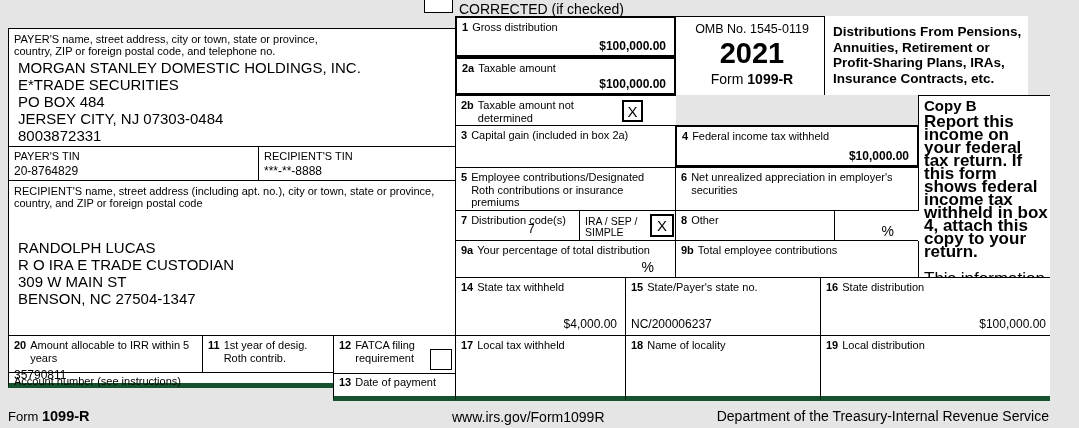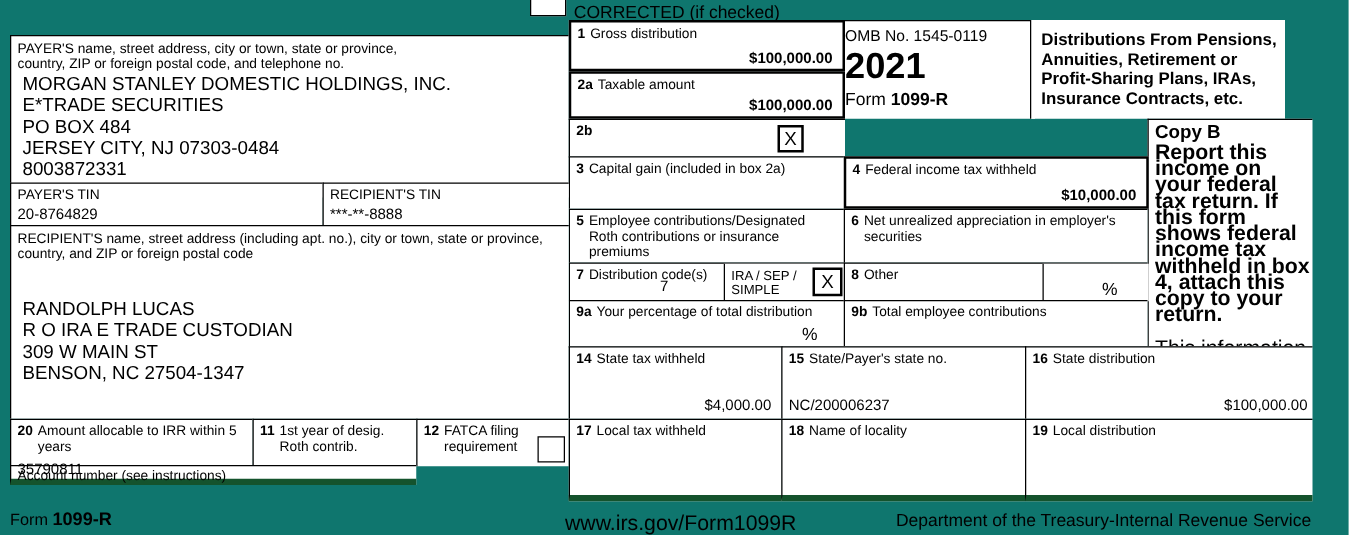--- a/index.html
+++ b/index.html
@@ -1,37 +1,37 @@
 <!DOCTYPE html>
 <html><head>
 <meta charset="utf-8">
 <style>
   html,body{margin:0;padding:0;background:#fff;}
-  #form{position:relative;width:1079px;height:428px;background:#0f766e;
+  #form{position:relative;width:1079px;height:428px;background:#e5e5e5;
         font-family:"Liberation Sans", sans-serif;color:#000;overflow:hidden;}
   .cell{position:absolute;box-sizing:border-box;background:#fff;}
   .bt{border-top:1px solid #000;} .bl{border-left:1px solid #000;}
   .bb{border-bottom:5px solid #14532d;}
   .bold-box{border:2px solid #000;z-index:2;}
   .lbl{display:flex;gap:4px;font-size:11px;line-height:12.5px;padding:3px 2px 0 5px;}
   .lbl .num{font-weight:bold;flex:0 0 auto;}
   .small-lbl{font-size:11px;line-height:12px;white-space:nowrap;padding-left:5px;}
   .pad-top{padding-top:4px;}
   .addr{position:absolute;left:9px;font-size:15px;line-height:17px;white-space:nowrap;}
   .val{position:absolute;font-size:12px;white-space:nowrap;text-align:center;}
   .money{font-weight:bold;}
   .checkbox{position:absolute;box-sizing:border-box;border:1px solid #000;background:#fff;
             display:flex;align-items:center;justify-content:center;font-size:15px;line-height:1;}
   .checkbox.heavy{border-width:2px;}
   .pct{position:absolute;font-size:14px;}
   .title-line{font-weight:bold;font-size:13.5px;line-height:15.5px;white-space:nowrap;}
   .copyb-head{font-weight:bold;font-size:15px;line-height:16px;padding:2px 0 0 5px;}
   .copyb-para{font-weight:bold;font-size:17px;line-height:13px;padding:1px 2px 0 5px;width:124px;}
   .copyb-para2{font-weight:normal;margin-top:13px;}
-  .footer-text{position:absolute;font-size:17px;white-space:nowrap;}
+  .footer-text{position:absolute;font-size:14px;white-space:nowrap;}
   .ira-lines{position:absolute;left:5px;top:5px;font-size:10.5px;line-height:10.5px;white-space:nowrap;}
 </style>
 </head>
 <body>
 
 <div id="form">
 
   <div class="checkbox" style="left:424px;top:-6px;width:29px;height:19px"></div>
   <div style="position:absolute;left:459px;top:1px;font-size:14px;white-space:nowrap">CORRECTED (if checked)</div>
 
@@ -56,36 +56,37 @@
   </div>
 
   <div class="cell bold-box" style="left:455px;top:57px;width:221px;height:38px">
     <div class="lbl">
         <span class="num">2a</span>
         <span>Taxable amount</span>
       </div>
     <div class="val money" style="right:8px;bottom:2px">$100,000.00</div>
   </div>
 
-  <div class="cell bt bl" style="left:675px;top:16px;width:153px;height:79px;">
+  <div class="cell bt bl" style="left:675px;top:16px;width:153px;height:79px;text-align:center">
     <div style="font-size:12.5px;margin-top:5px">OMB No. 1545-0119</div>
     <div style="font-size:29px;font-weight:bold;line-height:31px;margin-top:2px">2021</div>
     <div style="font-size:14px;margin-top:2px"><span>Form</span> <b>1099-R</b></div>
   </div>
 
   <div class="cell bl" style="left:824px;top:16px;width:204px;height:79px;padding:8px 0 0 8px">
     <div class="title-line">Distributions From Pensions,</div>
     <div class="title-line">Annuities, Retirement or</div>
     <div class="title-line">Profit-Sharing Plans, IRAs,</div>
     <div class="title-line">Insurance Contracts, etc.</div>
   </div>
 
   <div class="cell bt bl" style="left:455px;top:95px;width:221px;height:30px">
     <div class="lbl">
         <span class="num">2b</span>
+        <span style="width:112px">Taxable amount not determined</span>
       </div>
     <div class="checkbox heavy" style="left:166px;top:4px;width:21px;height:22px">X</div>
   </div>
 
 
   <div class="cell bt bl" style="left:455px;top:125px;width:221px;height:42px">
     <div class="lbl">
         <span class="num">3</span>
         <span>Capital gain (included in box 2a)</span>
       </div>
@@ -218,20 +219,26 @@
         <span class="num">12</span>
         <span style="width:72px">FATCA filing requirement</span>
       </div>
     <div class="checkbox" style="right:3px;top:13px;width:22px;height:21px"></div>
   </div>
 
   <div class="cell bt bl bb" style="left:8px;top:372px;width:325px;height:16px">
     <div class="small-lbl" style="padding-top:2px">Account number (see instructions)</div>
     <div class="val" style="left:5px;bottom:1px">35790811</div>
   </div>
+  <div class="cell bt bl bb" style="left:333px;top:373px;width:122px;height:28px">
+    <div class="lbl" style="padding-top:2px">
+        <span class="num">13</span>
+        <span>Date of payment</span>
+      </div>
+  </div>
 
   <div class="cell bt bl bb" style="left:455px;top:335px;width:170px;height:66px">
     <div class="lbl">
         <span class="num">17</span>
         <span>Local tax withheld</span>
       </div>
   </div>
   <div class="cell bt bl bb" style="left:625px;top:335px;width:195px;height:66px">
     <div class="lbl">
         <span class="num">18</span>

